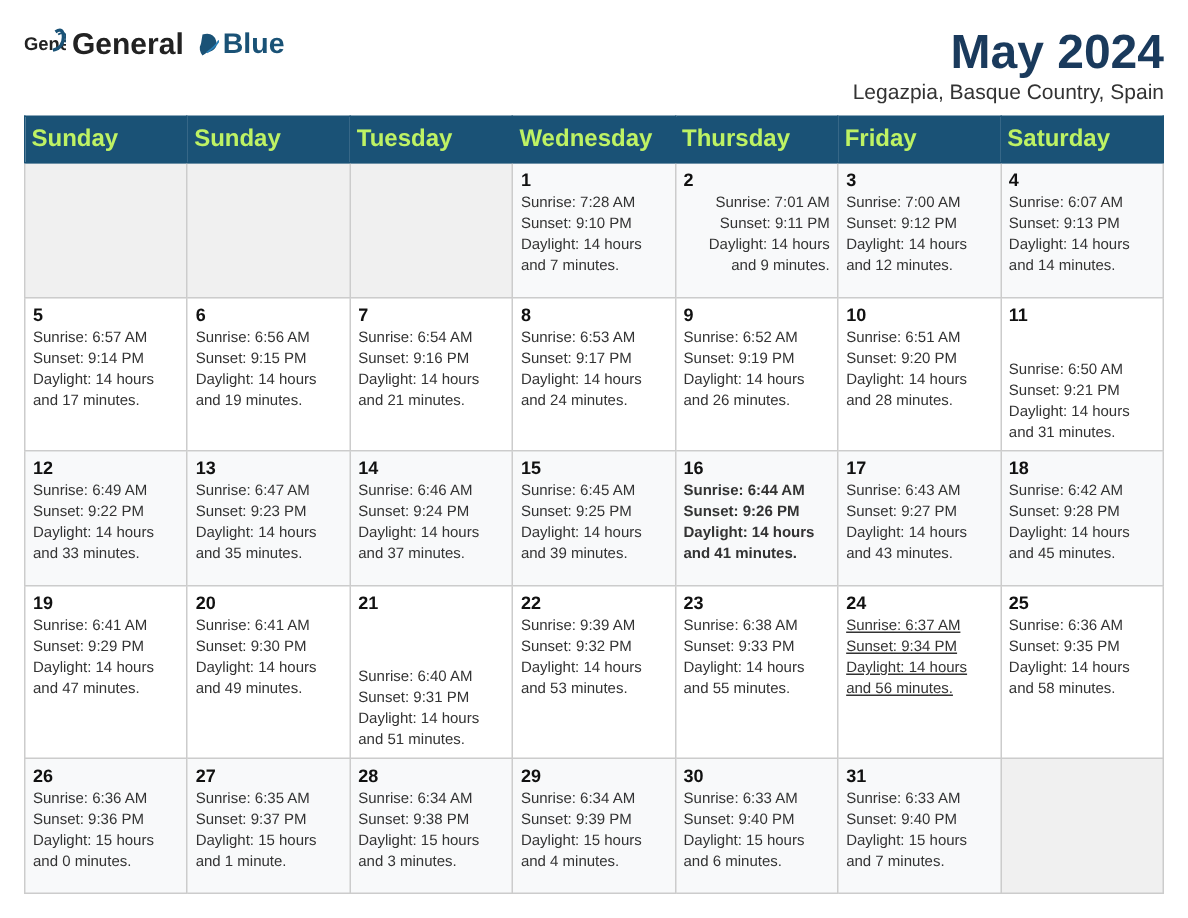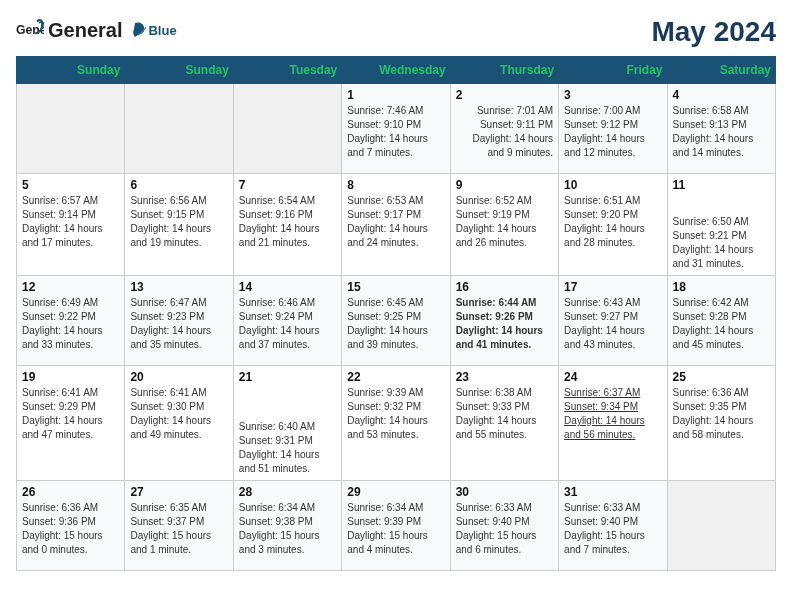--- a/index.html
+++ b/index.html
@@ -20,39 +20,39 @@
       display: flex;
       align-items: center;
       gap: 4px;
     }
     .logo-icon {
       width: 28px;
       height: 28px;
     }
     .title-block { text-align: right; }
     .month-year {
-      font-size: 28px;
+      font-size: 32px;
       font-weight: bold;
       color: #1a3a5c;
     }
     .location {
       font-size: 14px;
       color: #333;
     }
     table {
       width: 100%;
       border-collapse: collapse;
       font-size: 10.5px;
     }
     thead tr th {
       background: #1a5276;
-      color: #22c55e;
+      color: #bef264;
       padding: 6px 4px;
-      text-align: right;
-      font-size: 12px;
+      text-align: left;
+      font-size: 16px;
       font-weight: bold;
       border: 1px solid #1a5276;
     }
     tbody tr td {
       border: 1px solid #ccc;
       vertical-align: top;
       padding: 4px 5px;
       min-height: 80px;
       height: 90px;
       width: calc(100% / 7);
@@ -87,26 +87,27 @@
       <path d="M24 6 Q30 2 30 10 Q30 18 22 20" stroke="#1a5276" stroke-width="2.5" fill="none"></path>
       <path d="M26 8 Q33 4 32 14" stroke="#1a5276" stroke-width="1.5" fill="none"></path>
     </svg>
     <div>
       <div style="display:flex;align-items:center;gap:2px;">
         <span style="font-size:20px;font-weight:bold;color:#222;">General</span>
         <svg width="22" height="22" viewBox="0 0 22 22">
           <path d="M11 4 Q18 2 20 8 Q22 14 14 16 L11 18 Q8 14 10 10 Z" fill="#1a5276"></path>
           <path d="M14 16 Q20 12 22 8" stroke="#2980b9" stroke-width="1.2" fill="none"></path>
         </svg>
-        <span style="font-size:13px;font-weight:bold;color:#1a5276;">Blue</span>
+        <span style="font-size:19px;font-weight:bold;color:#1a5276;">Blue</span>
       </div>
     </div>
   </div>
   <div class="title-block">
     <div class="month-year">May 2024</div>
+    <div class="location">Legazpia, Basque Country, Spain</div>
   </div>
 </div>
 
 <table>
   <thead>
     <tr>
     <th>Sunday</th>
         <th>Sunday</th>
         <th>Tuesday</th>
         <th>Wednesday</th>
@@ -115,39 +116,39 @@
         <th>Saturday</th>
       </tr>
   </thead>
   <tbody id="calendar-body">
   <tr>
         <td class="empty-cell"></td>
         <td class="empty-cell"></td>
         <td class="empty-cell"></td>
         <td>
           <div class="day-number">1</div>
-          <div class="day-info" style="white-space: pre-line;">Sunrise: 7:46 AM
+          <div class="day-info" style="white-space: pre-line;">Sunrise: 7:28 AM
 Sunset: 9:10 PM
 Daylight: 14 hours and 7 minutes.</div>
         </td>
         <td>
           <div class="day-number">2</div>
           <div class="day-info" style="white-space: pre-line; text-align: right;">Sunrise: 7:01 AM
 Sunset: 9:11 PM
 Daylight: 14 hours and 9 minutes.</div>
         </td>
         <td>
           <div class="day-number">3</div>
           <div class="day-info" style="white-space: pre-line;">Sunrise: 7:00 AM
 Sunset: 9:12 PM
 Daylight: 14 hours and 12 minutes.</div>
         </td>
         <td>
           <div class="day-number">4</div>
-          <div class="day-info" style="white-space: pre-line;">Sunrise: 6:58 AM
+          <div class="day-info" style="white-space: pre-line;">Sunrise: 6:07 AM
 Sunset: 9:13 PM
 Daylight: 14 hours and 14 minutes.</div>
         </td>
       </tr>
       <tr>
         <td>
           <div class="day-number">5</div>
           <div class="day-info" style="white-space: pre-line;">Sunrise: 6:57 AM
 Sunset: 9:14 PM
 Daylight: 14 hours and 17 minutes.</div>

